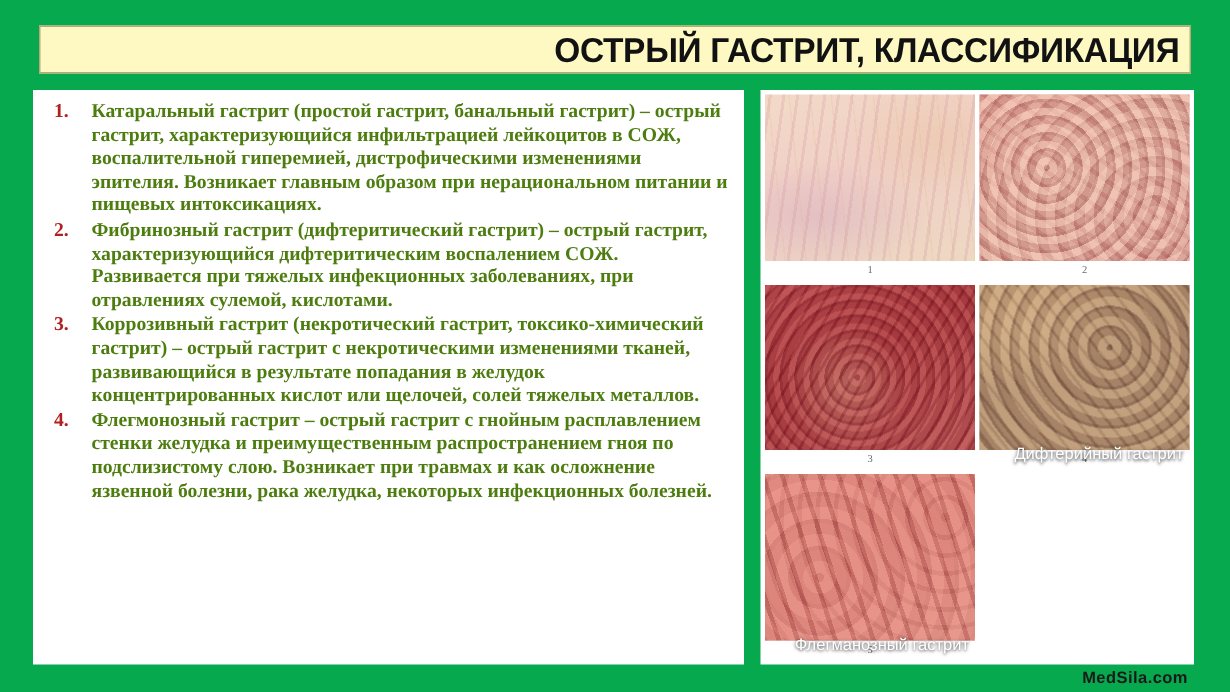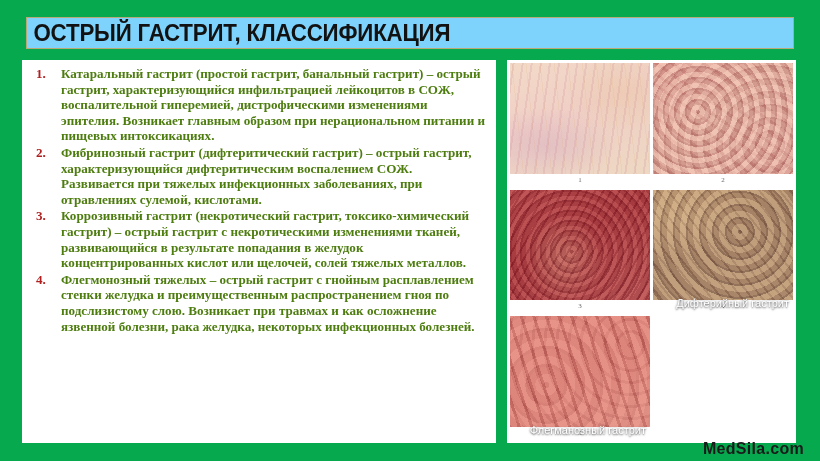--- a/index.html
+++ b/index.html
@@ -6,24 +6,24 @@
   body{
     width:820px;height:461px;overflow:hidden;
     background:#06A94E;
     font-family:"Liberation Serif", serif;
   }
   .slide{position:relative;width:820px;height:461px;background:#06A94E;}
 
   
   .title-bar{
     position:absolute;left:26px;top:17px;width:768px;height:32px;
-    background:#7dd3fc;
+    background:#fef9c3;
     border:1px solid #B9A878;
     box-sizing:border-box;
-    display:flex;align-items:center;justify-content:flex-start;
+    display:flex;align-items:center;justify-content:flex-end;
   }
   .title-text{
     font-family:"Liberation Sans", sans-serif;
     font-weight:bold;
     font-size:23px;
     letter-spacing:-0.2px;
     color:#121212;
     white-space:nowrap;
     transform:scaleX(0.97);
   }
@@ -140,24 +140,24 @@
   .tex-6{
     background:
       repeating-linear-gradient(88deg, rgba(122,50,40,.40) 0 2px, rgba(255,255,255,0) 2px 16px),
       repeating-linear-gradient(92deg, rgba(140,70,40,.22) 0 1px, rgba(255,255,255,0) 1px 8px),
       repeating-radial-gradient(circle at 45% 50%, rgba(190,150,30,.35) 0 2px, rgba(246,222,110,.50) 2px 6px, rgba(200,160,40,.22) 6px 10px),
       linear-gradient(170deg,#e9d05e 0%,#dcc04a 45%,#e4d070 100%);
   }
 
   
   .watermark{
-    position:absolute;right:16px;bottom:3px;
+    position:absolute;right:28px;bottom:3px;
     font-family:"Liberation Sans", sans-serif;
     font-weight:bold;
-    font-size:16px;
+    font-size:11px;
     color:#1a1a1a;
     letter-spacing:0.3px;
   }
 </style>
 </head>
 <body>
 
 <div class="slide">
 
   <div class="title-bar">
@@ -177,21 +177,21 @@
         <span class="term">Фибринозный гастрит (дифтеритический гастрит)</span><span class="rest"> – острый гастрит, характеризующийся дифтеритическим воспалением СОЖ. Развивается при тяжелых инфекционных заболеваниях, при отравлениях сулемой, кислотами.</span>
       </li>
 
       <li>
         <span class="num">3.</span>
         <span class="term">Коррозивный гастрит (некротический гастрит, токсико-химический гастрит)</span><span class="rest"> – острый гастрит с некротическими изменениями тканей, развивающийся в результате попадания в желудок концентрированных кислот или щелочей, солей тяжелых металлов.</span>
       </li>
 
       <li>
         <span class="num">4.</span>
-        <span class="term">Флегмонозный тяжелых</span><span class="rest"> – острый гастрит с гнойным расплавлением стенки желудка и преимущественным распространением гноя по подслизистому слою. Возникает при травмах и как осложнение язвенной болезни, рака желудка, некоторых инфекционных болезней.</span>
+        <span class="term">Флегмонозный гастрит</span><span class="rest"> – острый гастрит с гнойным расплавлением стенки желудка и преимущественным распространением гноя по подслизистому слою. Возникает при травмах и как осложнение язвенной болезни, рака желудка, некоторых инфекционных болезней.</span>
       </li>
 
     </ol>
   </div>
 
   <div class="img-panel">
 
     <div class="cell">
       <div class="photo">
           <div class="tex tex-1"></div>

